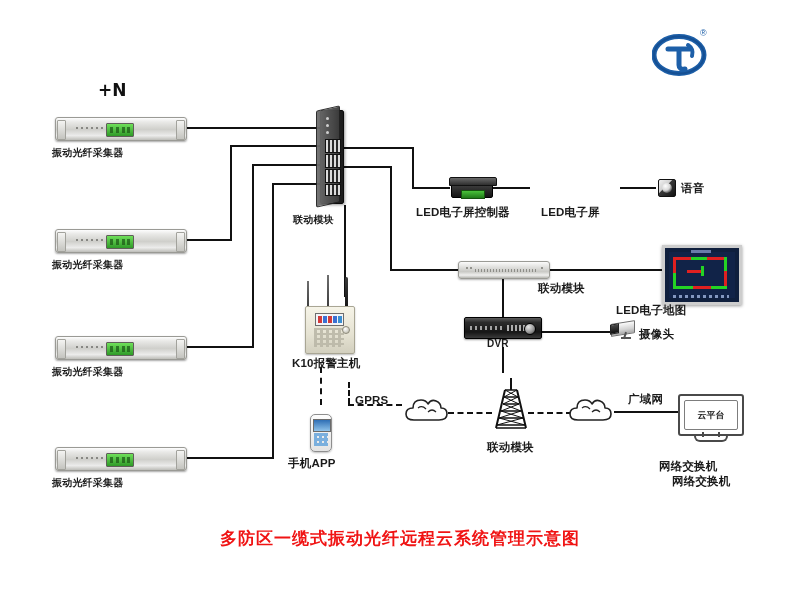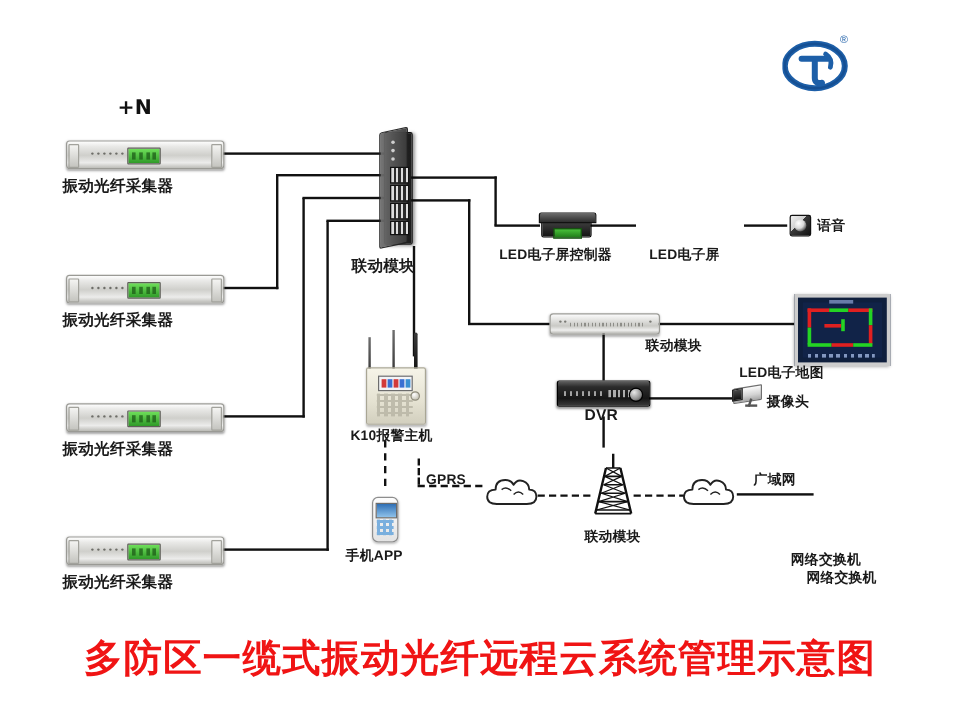--- a/index.html
+++ b/index.html
@@ -2,21 +2,21 @@
 <html lang="zh"><head>
 <meta charset="utf-8">
 <title>Diagram</title>
 <style>
   html,body{margin:0;padding:0;background:#fff;}
   body{width:800px;height:600px;overflow:hidden;
        font-family:"Liberation Sans","DejaVu Sans",sans-serif;color:#111;}
   #stage{position:relative;width:800px;height:600px;background:#ffffff;}
 
   .abs{position:absolute;}
-  .lbl{position:absolute;font-size:13px;color:#1a1a1a;white-space:nowrap;font-weight:600;letter-spacing:.2px;}
+  .lbl{position:absolute;font-size:10px;color:#1a1a1a;white-space:nowrap;font-weight:600;letter-spacing:.2px;}
   .lbl.sm{font-size:11.5px;}
 
   
   .wire{position:absolute;background:#111;}
   .wire.h{height:2px;}
   .wire.v{width:2px;}
   .dash-h{position:absolute;height:0;border-top:2px dashed #111;}
   .dash-v{position:absolute;width:0;border-left:2px dashed #111;}
 
   
@@ -149,21 +149,21 @@
     border:2px solid #4a4a4a;border-radius:0 0 8px 8px;border-top:none;}
 
   
   .logo{position:absolute;}
   .logo .mark{position:absolute;left:0;top:0;}
   .logo .txt{position:absolute;left:58px;top:12px;font-size:26px;font-weight:700;
     color:#2a2a2a;letter-spacing:2px;font-family:"DejaVu Sans",sans-serif;}
 
   
   .title{position:absolute;left:0;width:800px;text-align:center;
-    color:#f01414;font-size:32px;font-weight:700;letter-spacing:1px;
+    color:#f01414;font-size:17px;font-weight:700;letter-spacing:1px;
     font-family:"DejaVu Sans",sans-serif;}
   .plusn{position:absolute;font-size:17px;font-weight:700;color:#111;
     font-family:"DejaVu Sans",sans-serif;}
 </style>
 </head>
 <body>
 
 <div id="stage">
 
   <div class="logo" style="left:652px;top:32px;width:118px;height:48px;">
@@ -403,18 +403,27 @@
   </div>
   <div class="lbl sm" style="left:487px;top:440px;">联动模块</div>
 
   <svg class="abs" style="left:568px;top:392px;" width="48" height="38">
     <path d="M10 28 q-8 0 -8 -6 q0 -6 7 -6 q0 -8 8 -8 q5 0 7 4 q3 -5 8 -3 q5 2 5 7 q6 0 6 6 q0 6 -8 6 Z" fill="#fff" stroke="#222" stroke-width="1.6" stroke-linejoin="round"></path>
     <path d="M14 16 q4 -3 8 1 M24 20 q4 -4 8 0" fill="none" stroke="#222" stroke-width="1.2"></path>
   </svg>
 
   <div class="lbl sm" style="left:628px;top:392px;font-weight:700;">广域网</div>
 
+  <div class="monitor" style="left:678px;top:394px;">
+    <div class="frame">
+      <div class="inner">
+        <span>云平台</span>
+      </div>
+    </div>
+    <div class="neck"></div>
+    <div class="foot"></div>
+  </div>
   <div class="lbl sm" style="left:659px;top:459px;">网络交换机</div>
   <div class="lbl sm" style="left:672px;top:474px;">网络交换机</div>
 
   <div class="title" style="top:527px;">多防区一缆式振动光纤远程云系统管理示意图</div>
 
 </div>
 
 </body></html>

